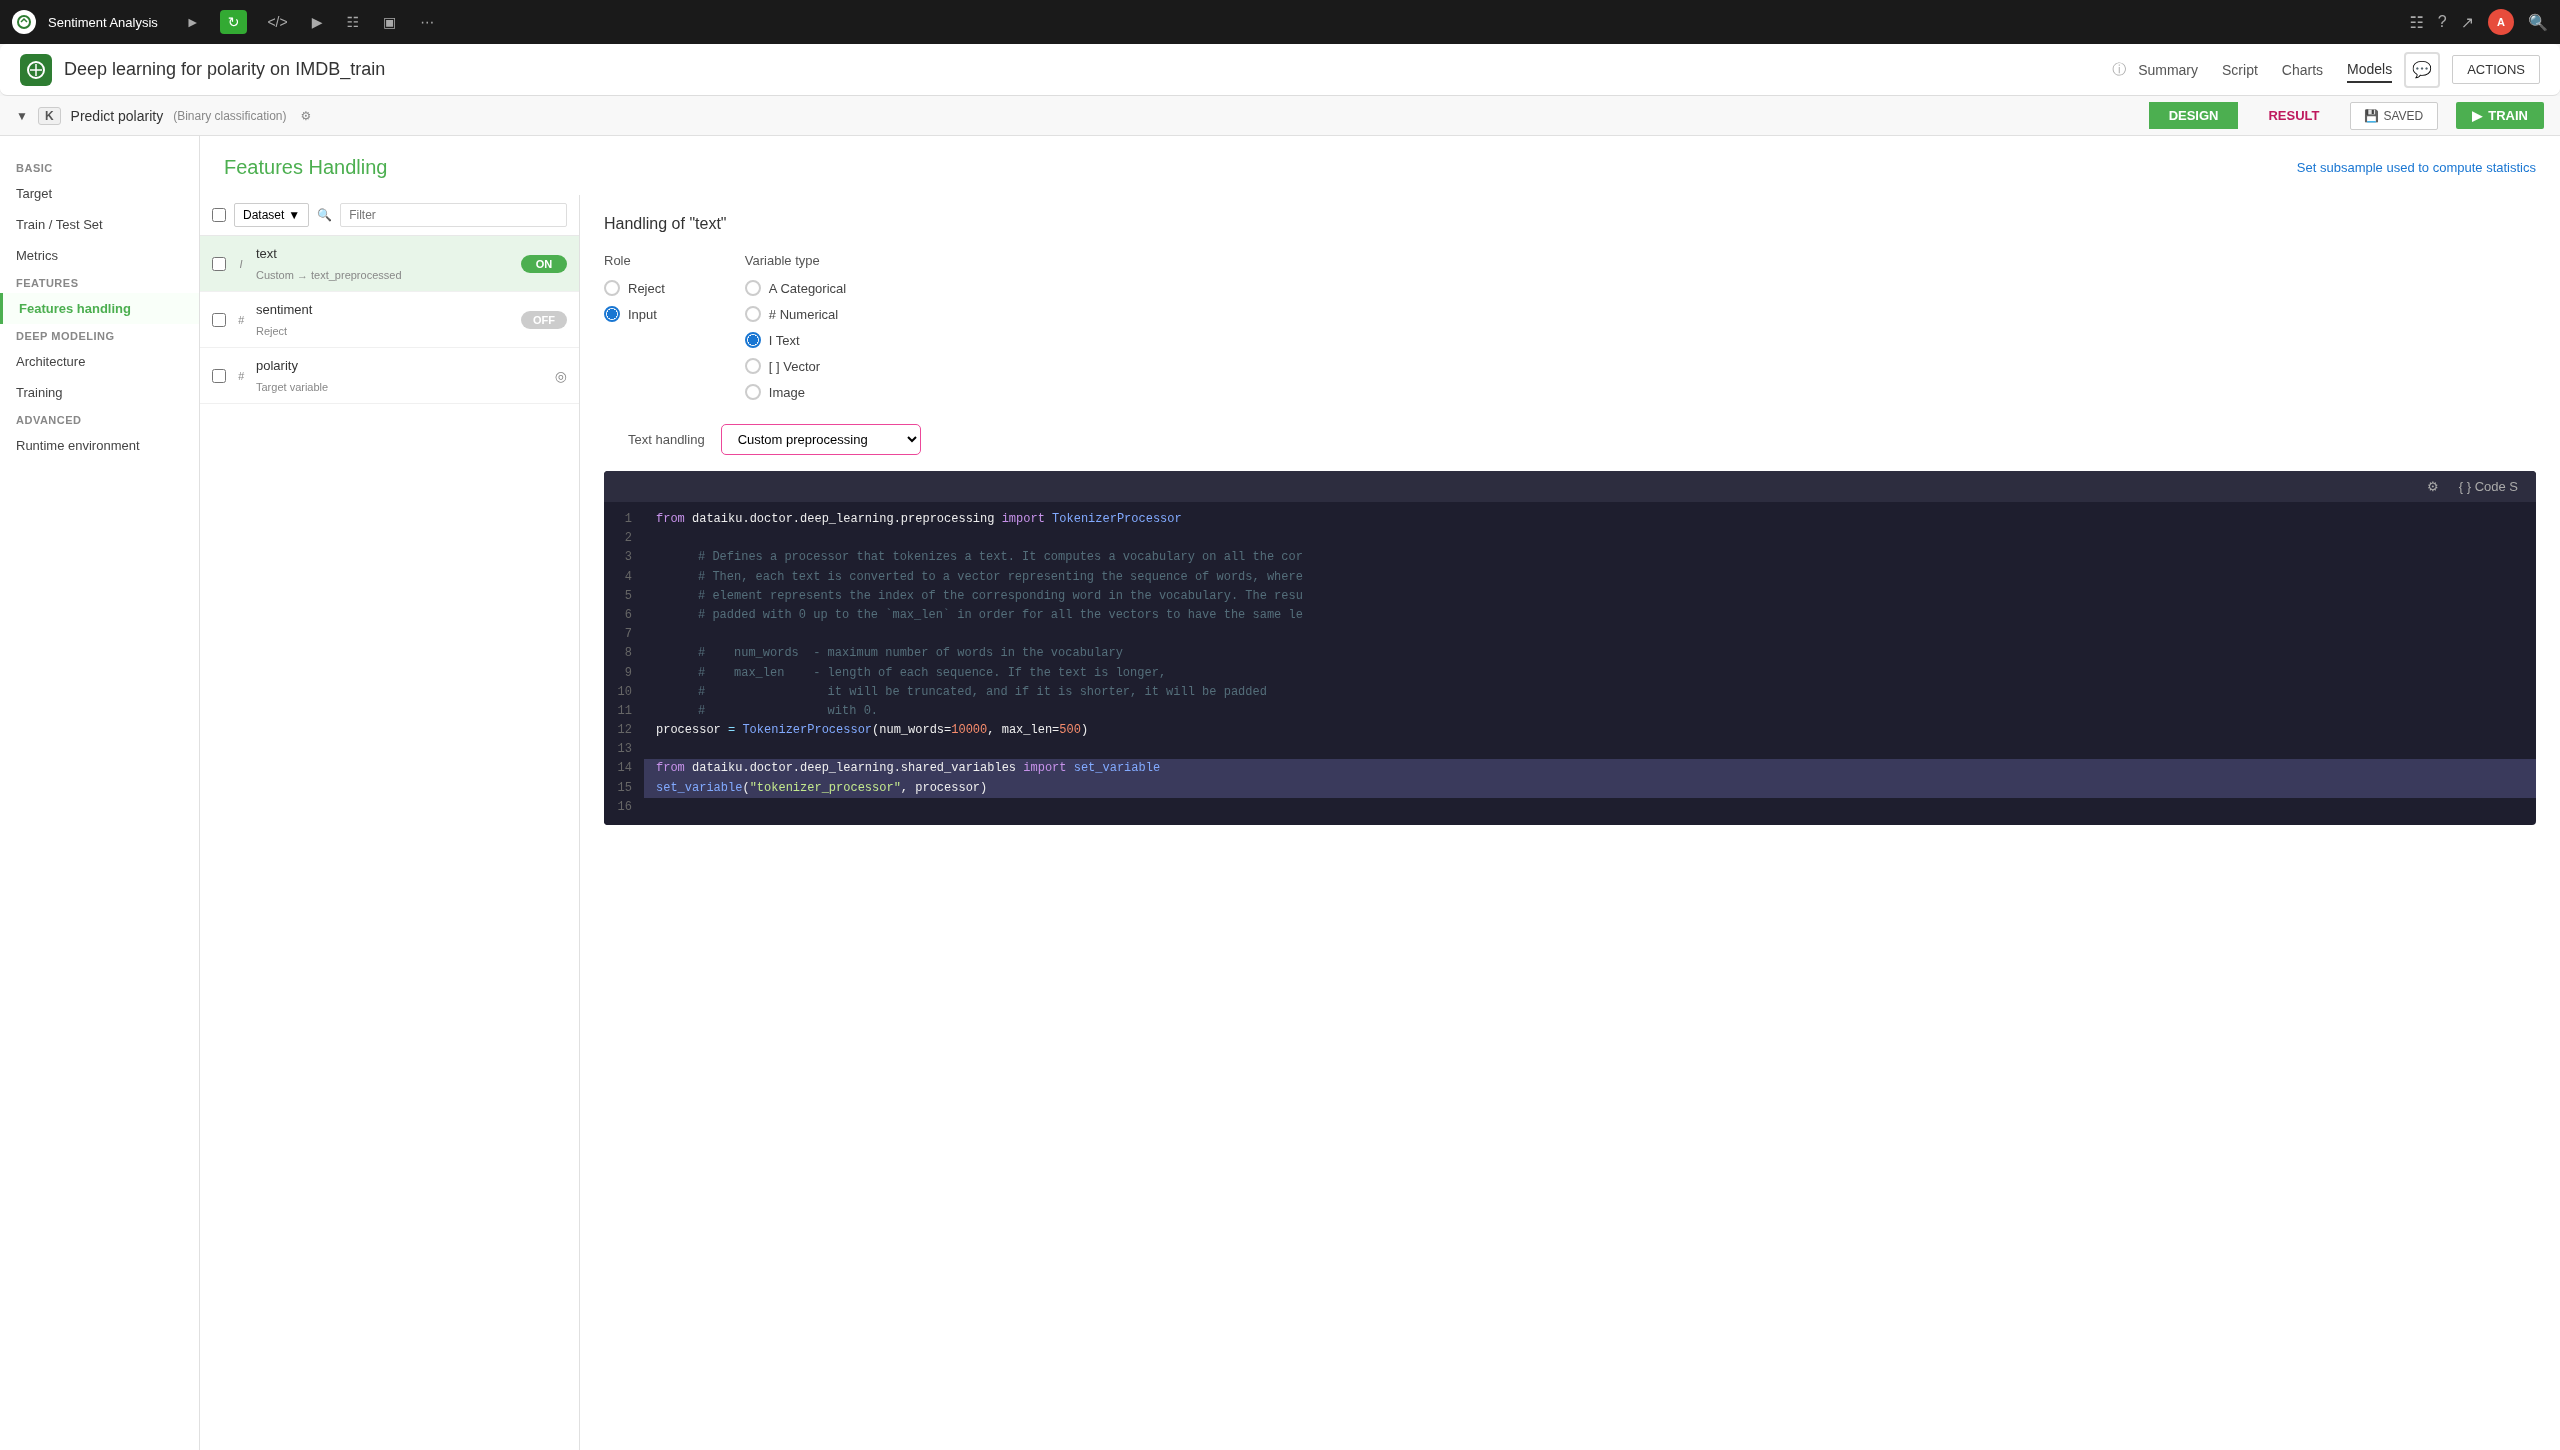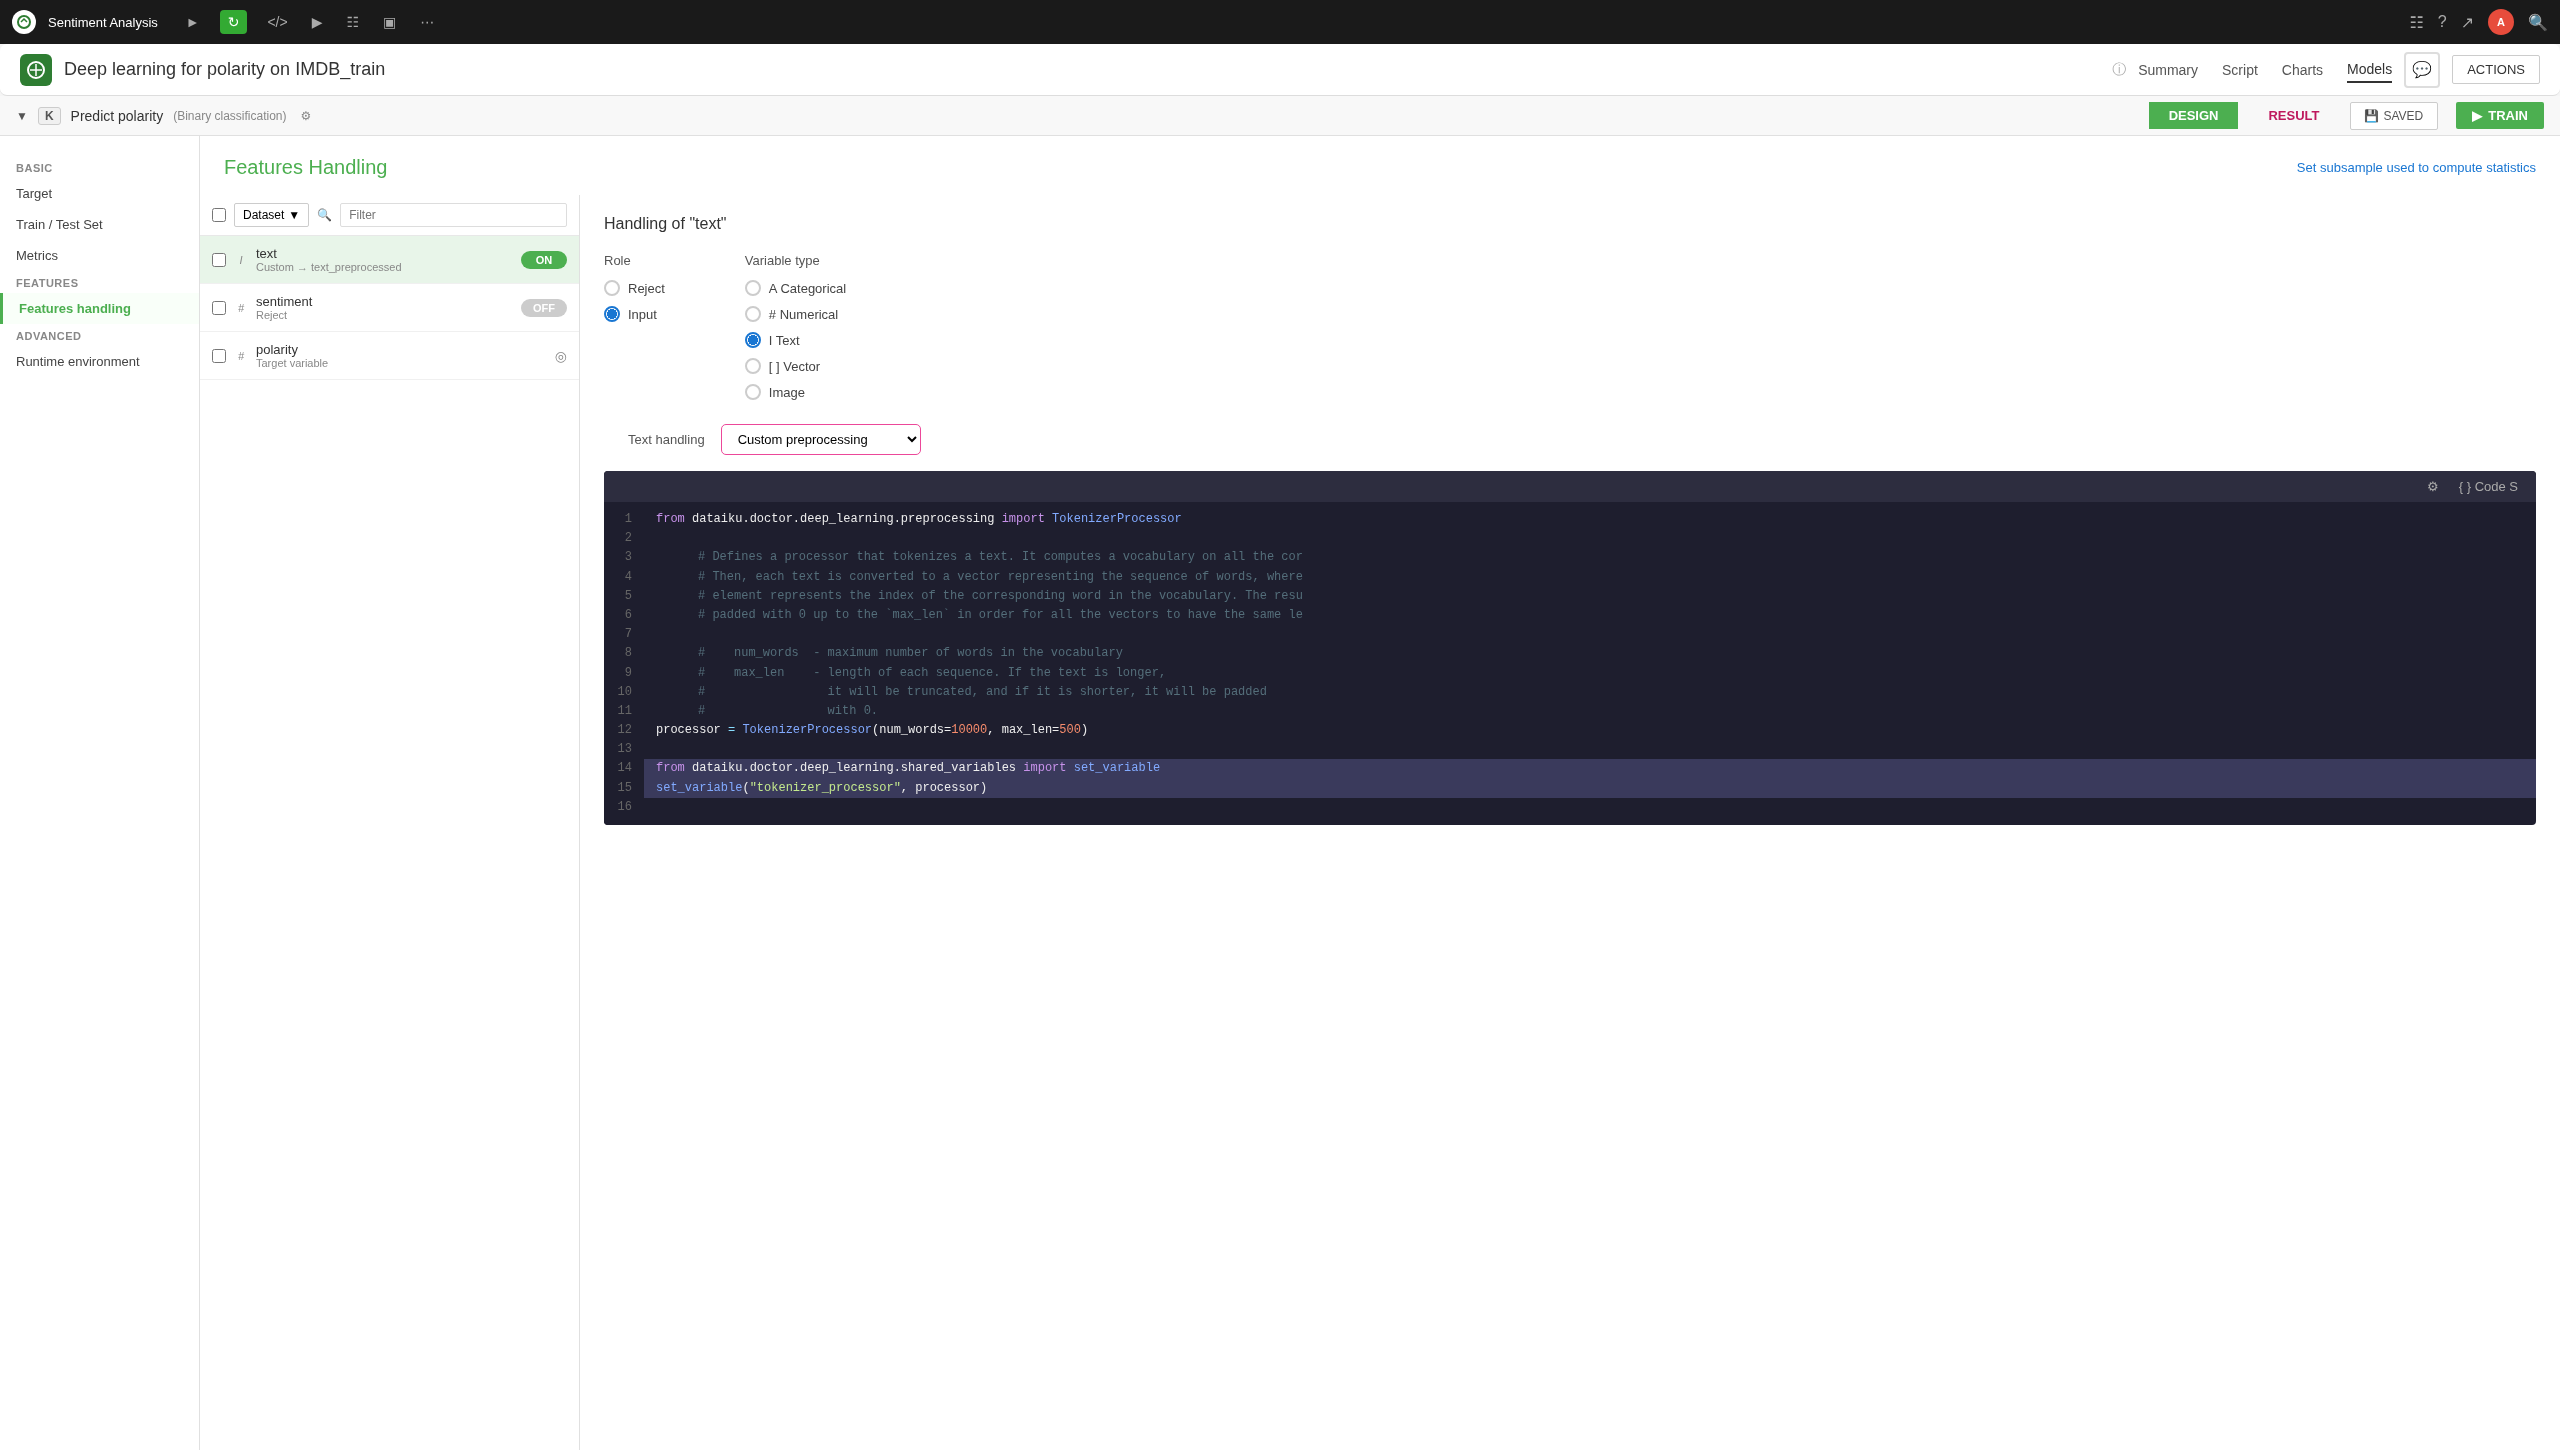--- a/index.html
+++ b/index.html
@@ -140,21 +140,21 @@
       padding: 10px 12px;
       border-bottom: 1px solid #f0f0f0;
       gap: 8px;
       cursor: pointer;
     }
     .feature-row.selected { background: #e8f5e9; }
     .feature-row .row-check { width: 14px; height: 14px; border: 1px solid #ccc; flex-shrink: 0; }
     .feature-row .type-badge { font-size: 11px; color: #888; font-style: italic; width: 14px; text-align: center; flex-shrink: 0; }
     .feature-row .feature-info { flex: 1; }
     .feature-row .feature-name { font-size: 13px; color: #333; font-weight: 500; }
-    .feature-row .feature-sub { font-size: 11px; color: #888; display: flex; align-items: center; gap: 4px; margin-top: 0; }
+    .feature-row .feature-sub { font-size: 11px; color: #888; display: flex; align-items: center; gap: 4px; margin-top: 8px; }
     .toggle-on { background: #4caf50; border-radius: 12px; padding: 3px 8px; font-size: 11px; color: #fff; font-weight: bold; cursor: pointer; min-width: 46px; text-align: center; }
     .toggle-off { background: #ccc; border-radius: 12px; padding: 3px 8px; font-size: 11px; color: #fff; font-weight: bold; cursor: pointer; min-width: 46px; text-align: center; }
     .target-icon { color: #888; font-size: 14px; cursor: pointer; }
 
     
     .handling-panel {
       flex: 1;
       padding: 20px 24px;
       overflow-y: auto;
     }
@@ -274,20 +274,25 @@
       <div class="section-header">BASIC</div>
       <div class="sidebar-item">Target</div>
       <div class="sidebar-item">Train / Test Set</div>
       <div class="sidebar-item">Metrics</div>
     </div>
     <div>
       <div class="section-header">FEATURES</div>
       <div class="sidebar-item active">Features handling</div>
     </div>
     <div>
+      <div class="section-header">DEEP MODELING</div>
+      <div class="sidebar-item">Architecture</div>
+      <div class="sidebar-item">Training</div>
+    </div>
+    <div>
       <div class="section-header">ADVANCED</div>
       <div class="sidebar-item">Runtime environment</div>
     </div>
   </div>
 
   <div class="main-panel">
 
     <div class="panel-header">
       <span class="panel-title">Features Handling</span>
       <a class="subsample-link">Set subsample used to compute statistics</a>

